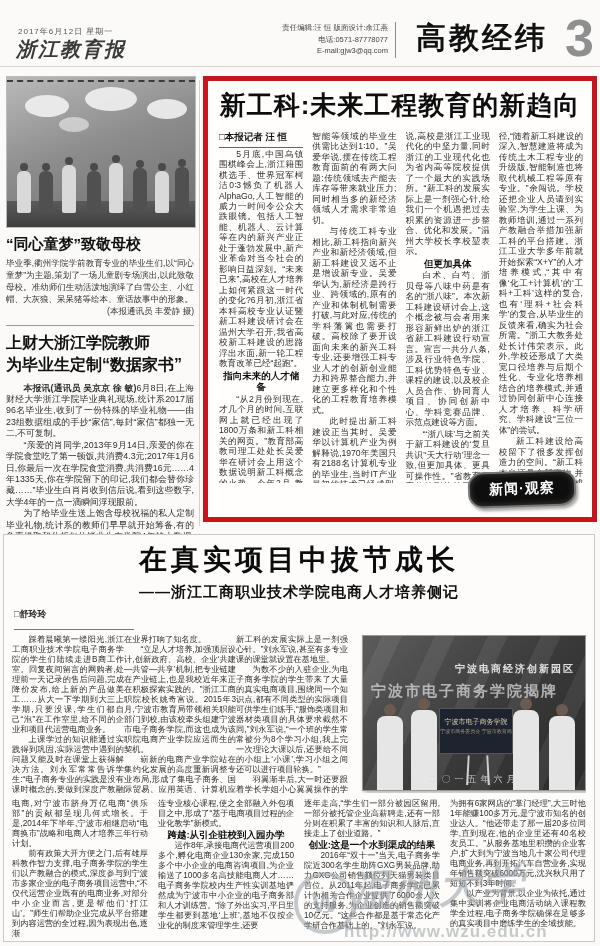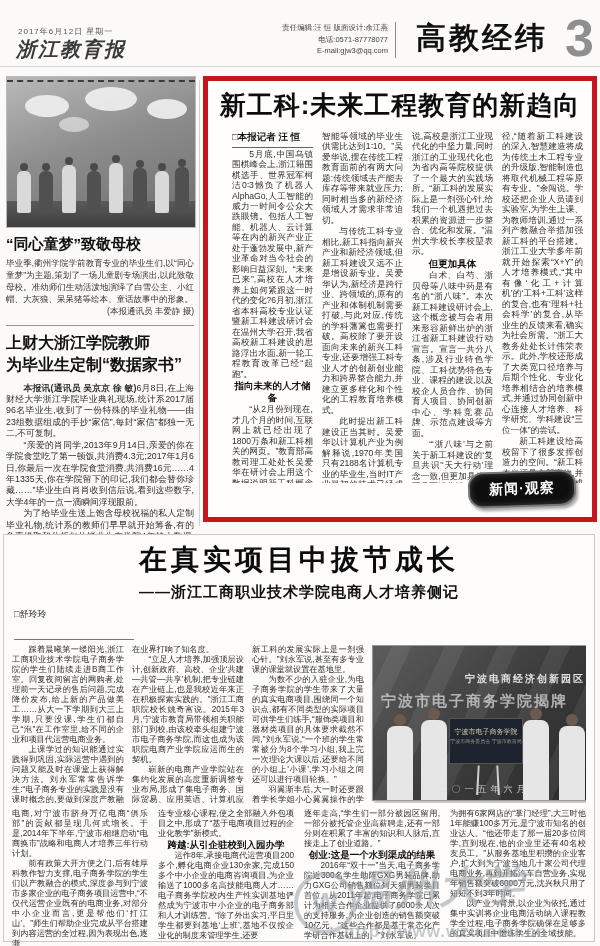--- a/index.html
+++ b/index.html
@@ -29,37 +29,37 @@
   .cap-credit{display:block;text-align:right;}
   .lrule{border:none;border-top:1px solid #999;margin:8px 0 6px 0;}
   .l-art-title{font-size:16px;font-weight:bold;line-height:1.35;color:#111;margin:2px 0 7px 0;}
   .l-body{font-size:8.8px;line-height:1.3;text-align:justify;color:#2e2e2e;height:168px;overflow:hidden;}
   .l-body p{margin:0;text-indent:2em;}
   .lead-b{font-weight:bold;}
   
   #mainbox{position:absolute;left:203px;top:76px;width:394px;height:446px;border:5px solid #c4161c;
            background:#fffefd;box-sizing:border-box;}
   .m-title{margin:7px 4px 2px 4px;text-align:center;font-size:26px;font-weight:900;color:#0d0d0d;letter-spacing:1px;}
-  .m-cols{display:flex;gap:9px;padding:6px 9px 0 24px;height:352px;overflow:hidden;}
+  .m-cols{display:flex;gap:9px;padding:6px 9px 0 11px;height:352px;overflow:hidden;}
   .mcol{flex:1;font-size:8.6px;line-height:1.22;text-align:justify;color:#2d2d2d;overflow:hidden;}
   .mcol p{margin:0 0 1px 0;text-indent:2em;}
   .byline{font-size:9.5px;font-weight:bold;color:#111;border-bottom:1px solid #666;
           padding-bottom:4px;margin-bottom:6px;text-indent:0 !important;}
   .subhead{text-align:center;font-weight:bold;font-size:9.5px;color:#111;margin:5px 0 4px 0;text-indent:0 !important;}
   .badge{position:absolute;right:16px;bottom:10px;width:104px;height:32px;background:#0e0e0e;
          border:2px solid #777;border-radius:16px/14px;box-shadow:2px 3px 3px rgba(0,0,0,.35), inset 0 0 6px #444;
          color:#fff;font-weight:bold;font-size:14px;display:flex;align-items:center;justify-content:center;
          letter-spacing:1px;transform:rotate(-2deg);}
   
   #bottom{position:absolute;left:3px;top:534px;width:592px;height:408px;border:1px solid #ccc9c4;
           box-sizing:border-box;padding:4px 8px;background:#fdfcfa;}
   .b-title{text-align:center;font-size:28px;font-weight:900;color:#0c0c0c;letter-spacing:4px;margin:2px 0 0 0;}
   .b-subtitle{text-align:center;font-size:15px;font-weight:bold;color:#111;margin:4px 0 6px 0;letter-spacing:1px;}
-  .b-byline{width:120px;font-size:9px;font-weight:normal;border-bottom:1px solid #777;padding-bottom:18px;margin:2px 0 5px 2px;}
-  .b-upper{display:flex;gap:8px;height:158px;overflow:hidden;}
+  .b-byline{width:120px;font-size:9px;font-weight:bold;border-bottom:1px solid #777;padding-bottom:8px;margin:2px 0 5px 2px;}
+  .b-upper{display:flex;height:158px;overflow:hidden;}
   .b-ucol{width:112px;flex:none;font-size:8.2px;line-height:1.22;text-align:justify;color:#2e2e2e;overflow:hidden;}
   .b-ucol p,.b-lcol p{margin:0;text-indent:2em;}
   .photo2{width:222px;height:154px;flex:none;position:relative;background:linear-gradient(135deg,#5c5c5c 0%,#3a3a3a 55%,#2a2a2a 100%);
           border:1px solid #999;box-shadow:2px 2px 4px rgba(0,0,0,.3);overflow:hidden;margin-left:auto;}
   .ph2-streak{position:absolute;left:-20px;top:-30px;width:280px;height:220px;
       background:repeating-linear-gradient(115deg,rgba(255,255,255,.07) 0 18px,rgba(255,255,255,0) 18px 48px);}
   .ph2-banner1{position:absolute;right:10px;top:26px;font-size:10px;color:#e8e8e8;letter-spacing:2px;font-weight:bold;opacity:.95;}
   .ph2-banner2{position:absolute;left:8px;top:46px;width:210px;font-size:15px;font-weight:900;color:#cfcfcf;
                letter-spacing:2px;opacity:.8;white-space:nowrap;overflow:hidden;}
   .plaque{position:absolute;left:76px;top:72px;width:74px;height:46px;background:#1d2430;border:1px solid #555;

